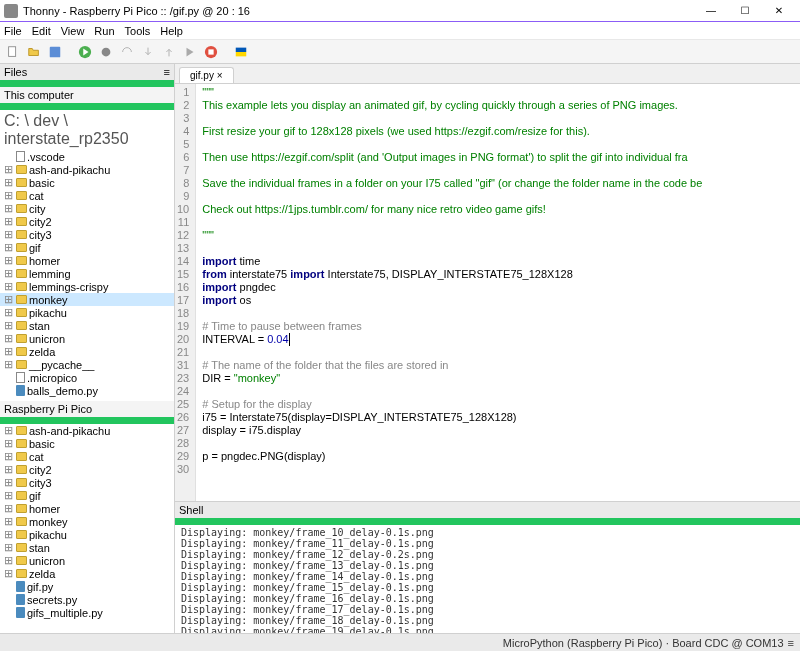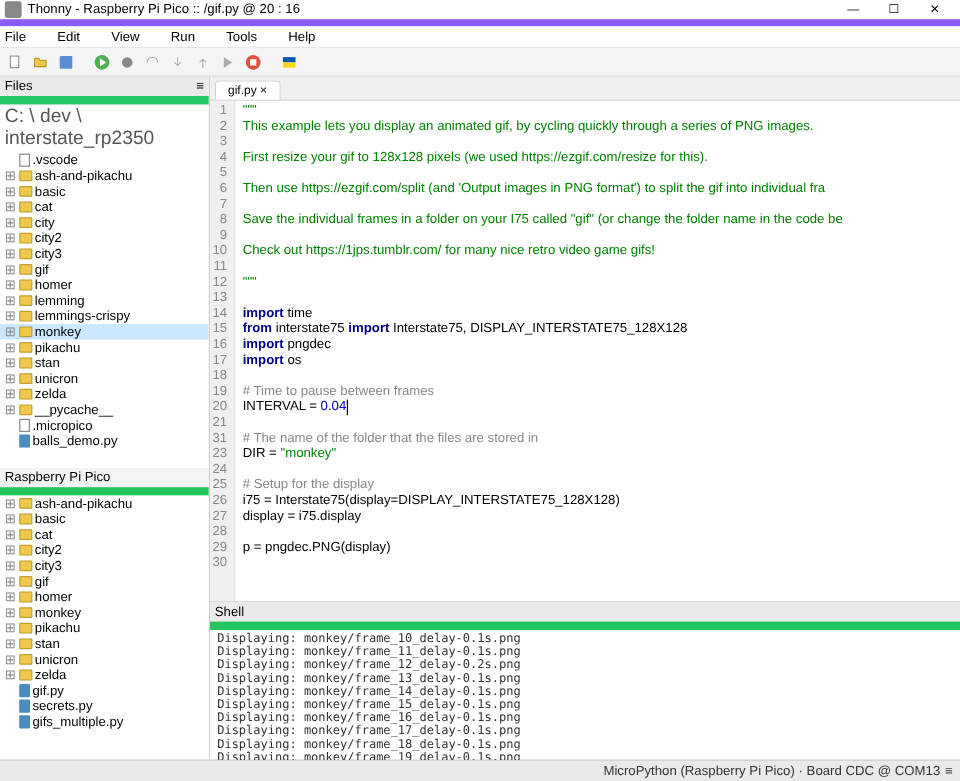--- a/index.html
+++ b/index.html
@@ -1,23 +1,23 @@
 <!DOCTYPE html>
 <html><head>
 <meta charset="utf-8">
 <style>
 *{box-sizing:border-box;margin:0;padding:0;font-family:"Segoe UI",Tahoma,sans-serif;font-size:11px}
 body{background:#f0f0f0;overflow:hidden;width:800px;height:651px;display:flex;flex-direction:column}
-.titlebar{height:22px;background:#fff;display:flex;align-items:center;padding:0 4px;border-bottom:6px solid #8b5cf6}
+.titlebar{height:22px;background:#fff;display:flex;align-items:center;padding:0 4px;border-bottom:1px solid #8b5cf6}
 .titlebar .icon{width:14px;height:14px;background:#888;margin-right:5px;border-radius:2px}
 .titlebar .title{flex:1;font-size:11px;color:#000}
 .winbtns{display:flex;gap:0}
 .winbtns div{width:34px;height:20px;display:flex;align-items:center;justify-content:center;color:#000;font-size:10px}
 .winbtns div:last-child{color:#000}
-.menubar{height:18px;background:#fff;display:flex;align-items:center;padding:0 4px;gap:26px;border-bottom:1px solid #e8e8e8}
+.menubar{height:18px;background:#fff;display:flex;align-items:center;padding:0 4px;gap:10px;border-bottom:1px solid #e8e8e8}
 .menubar span{font-size:11px;color:#000;cursor:default}
 .toolbar{height:24px;background:#f5f5f5;display:flex;align-items:center;padding:0 4px;gap:3px;border-bottom:1px solid #d0d0d0}
 .tbtn{width:18px;height:18px;border-radius:2px;display:flex;align-items:center;justify-content:center}
 .tbtn svg{width:14px;height:14px}
 .main{flex:1;display:flex;min-height:0}
 .sidebar{width:175px;background:#fff;border-right:1px solid #d0d0d0;display:flex;flex-direction:column;overflow:hidden}
 .panel-hdr{background:#eaeaea;font-size:10px;padding:2px 4px;border-bottom:7px solid #22c55e;display:flex;justify-content:space-between}
 .panel-body{flex:1;overflow:auto;background:#fff}
 .crumb{font-size:16px;padding:2px 4px;color:#555}
 .tree-item{display:flex;align-items:center;padding:0 4px;height:13px;font-size:10px;color:#000;gap:2px}
@@ -122,20 +122,23 @@
     </div>
 </div>
 
 <div class="main">
   <div class="sidebar">
     <div class="panel-hdr">
       <span>Files</span>
       <span>≡</span>
     </div>
     <div style="flex:0 0 auto">
+      <div class="panel-hdr" style="background:#f4f4f4">
+          <span>This computer</span>
+        </div>
       <div class="crumb">C: \ dev \ interstate_rp2350</div>
       <div id="local-tree">
           <div class="tree-item">
             <span style="width: 10px; color: rgb(136, 136, 136);">  </span>
             <span class="file-i"></span>
             <span>.vscode</span>
           </div>
           <div class="tree-item">
             <span style="width: 10px; color: rgb(136, 136, 136);">⊞</span>
             <span class="fold-i"></span>
@@ -221,21 +224,21 @@
             <span class="file-i"></span>
             <span>.micropico</span>
           </div>
           <div class="tree-item">
             <span style="width: 10px; color: rgb(136, 136, 136);">  </span>
             <span class="py-i"></span>
             <span>balls_demo.py</span>
           </div>
         </div>
     </div>
-    <div style="flex:1;display:flex;flex-direction:column;min-height:0;margin-top:16px">
+    <div style="flex:1;display:flex;flex-direction:column;min-height:0;margin-top:4px">
       <div class="panel-hdr" style="background:#f4f4f4">
           <span>Raspberry Pi Pico</span>
         </div>
       <div class="panel-body" id="device-tree">
           <div class="tree-item">
             <span style="width:10px;color:#888">⊞</span>
             <span class="fold-i"></span>
             <span>ash-and-pikachu</span>
           </div>
           <div class="tree-item">

